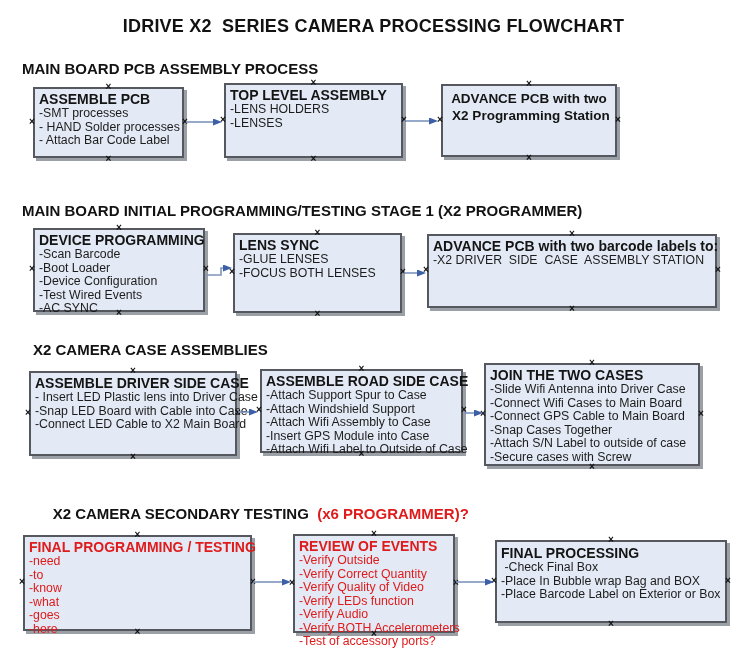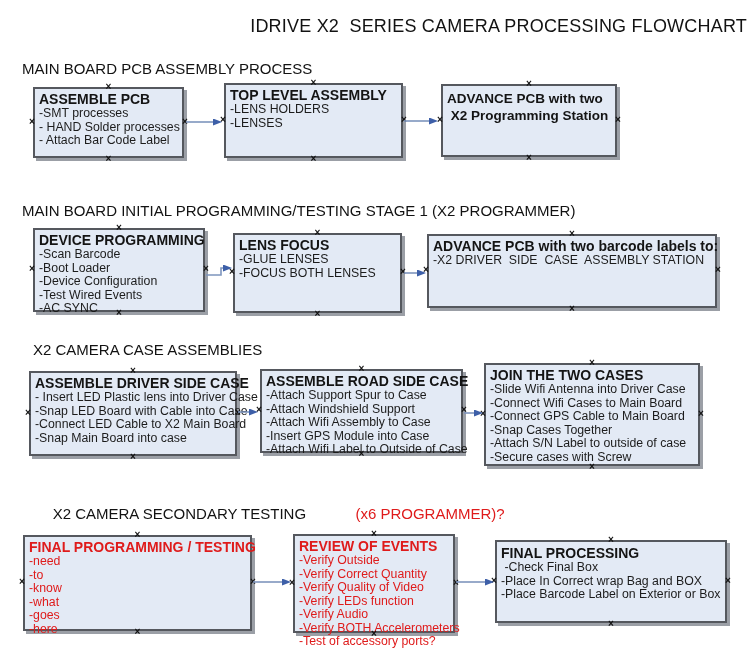--- a/index.html
+++ b/index.html
@@ -1,34 +1,34 @@
 <!DOCTYPE html>
 <html><head>
 <meta charset="utf-8">
 <style>
   html,body{margin:0;padding:0;background:#ffffff;}
   body{font-family:"Liberation Sans", sans-serif; color:#161616;}
   #canvas{position:relative;width:747px;height:662px;background:#ffffff;overflow:hidden;}
 
   .page-title{
-    position:absolute;left:0;right:0;top:16px;text-align:right;
-    font-size:18px;font-weight:normal;white-space:pre;letter-spacing:0.2px;color:#121212;
+    position:absolute;left:0;right:0;top:16px;text-align:center;
+    font-size:18px;font-weight:bold;white-space:pre;letter-spacing:0.2px;color:#121212;
   }
   .section-heading{
-    position:absolute;font-size:15px;font-weight:normal;white-space:pre;color:#121212;
-  }
-  .section-heading .red{color:#DF1B1B;margin-left:41px;}
+    position:absolute;font-size:15px;font-weight:bold;white-space:pre;color:#121212;
+  }
+  .section-heading .red{color:#DF1B1B;}
 
   .box{
     position:absolute;background:#E3EAF5;border:2px solid #55585E;
     box-shadow:3px 3px 0 0 #9B9FA6;box-sizing:border-box;
     padding:2px 4px 0 4px;overflow:visible;
   }
   .box-title{font-size:14px;font-weight:bold;line-height:16px;white-space:pre;color:#141414;}
-  .box-title-line{font-size:13.5px;font-weight:bold;line-height:17px;white-space:pre;color:#141414;}
+  .box-title-line{font-size:13.5px;font-weight:bold;line-height:17px;white-space:pre;color:#141414;text-align:center;}
   .box-line{font-size:12.3px;line-height:13.5px;white-space:pre;color:#1c1c1c;}
   .box.red-text .box-title,.box.red-text .box-line{color:#DF1B1B;}
 
   .handle{
     position:absolute;font-size:10px;line-height:10px;font-weight:bold;color:#101010;
     width:8px;height:10px;text-align:center;pointer-events:none;
   }
   .h-top{top:-7px;left:50%;margin-left:-4px;}
   .h-bottom{bottom:-8px;left:50%;margin-left:-4px;}
   .h-left{left:-7px;top:50%;margin-top:-6px;}
@@ -89,21 +89,21 @@
     <div class="box-line">-Device Configuration</div>
     <div class="box-line">-Test Wired Events</div>
     <div class="box-line">-AC SYNC</div>
   </div>
 
   <div class="box" style="left:233px;top:233px;width:169px;height:80px;">
     <span class="handle h-top">×</span>
     <span class="handle h-bottom">×</span>
     <span class="handle h-left">×</span>
     <span class="handle h-right">×</span>
-    <div class="box-title">LENS FOCUS</div>
+    <div class="box-title">LENS SYNC</div>
     <div class="box-line">-GLUE LENSES</div>
     <div class="box-line">-FOCUS BOTH LENSES</div>
   </div>
 
   <div class="box" style="left:427px;top:234px;width:290px;height:74px;">
     <span class="handle h-top">×</span>
     <span class="handle h-bottom">×</span>
     <span class="handle h-left">×</span>
     <span class="handle h-right">×</span>
     <div class="box-title">ADVANCE PCB with two barcode labels to:</div>
@@ -114,21 +114,20 @@
 
   <div class="box" style="left:29px;top:371px;width:208px;height:85px;">
     <span class="handle h-top">×</span>
     <span class="handle h-bottom">×</span>
     <span class="handle h-left">×</span>
     <span class="handle h-right">×</span>
     <div class="box-title">ASSEMBLE DRIVER SIDE CASE</div>
     <div class="box-line">- Insert LED Plastic lens into Driver Case</div>
     <div class="box-line">-Snap LED Board with Cable into Case</div>
     <div class="box-line">-Connect LED Cable to X2 Main Board</div>
-    <div class="box-line">-Snap Main Board into case</div>
   </div>
 
   <div class="box" style="left:260px;top:369px;width:203px;height:84px;">
     <span class="handle h-top">×</span>
     <span class="handle h-bottom">×</span>
     <span class="handle h-left">×</span>
     <span class="handle h-right">×</span>
     <div class="box-title">ASSEMBLE ROAD SIDE CASE</div>
     <div class="box-line">-Attach Support Spur to Case</div>
     <div class="box-line">-Attach Windshield Support</div>
@@ -184,21 +183,21 @@
     <div class="box-line">-Test of accessory ports?</div>
   </div>
 
   <div class="box" style="left:495px;top:540px;width:232px;height:83px;padding-top:3px;">
     <span class="handle h-top">×</span>
     <span class="handle h-bottom">×</span>
     <span class="handle h-left">×</span>
     <span class="handle h-right">×</span>
     <div class="box-title">FINAL PROCESSING</div>
     <div class="box-line"> -Check Final Box</div>
-    <div class="box-line">-Place In Correct wrap Bag and BOX</div>
+    <div class="box-line">-Place In Bubble wrap Bag and BOX</div>
     <div class="box-line">-Place Barcode Label on Exterior or Box</div>
   </div>
 
   <svg class="arrows" width="747" height="662">
     <defs>
       <marker id="ah" markerWidth="10" markerHeight="8" refX="1" refY="3.5" orient="auto" markerUnits="userSpaceOnUse">
         <path d="M0,0 L9,3.5 L0,7 Z" fill="#3D5FA8"></path>
       </marker>
     </defs>
     <polyline points="186,122 214,122" marker-end="url(#ah)"></polyline>

